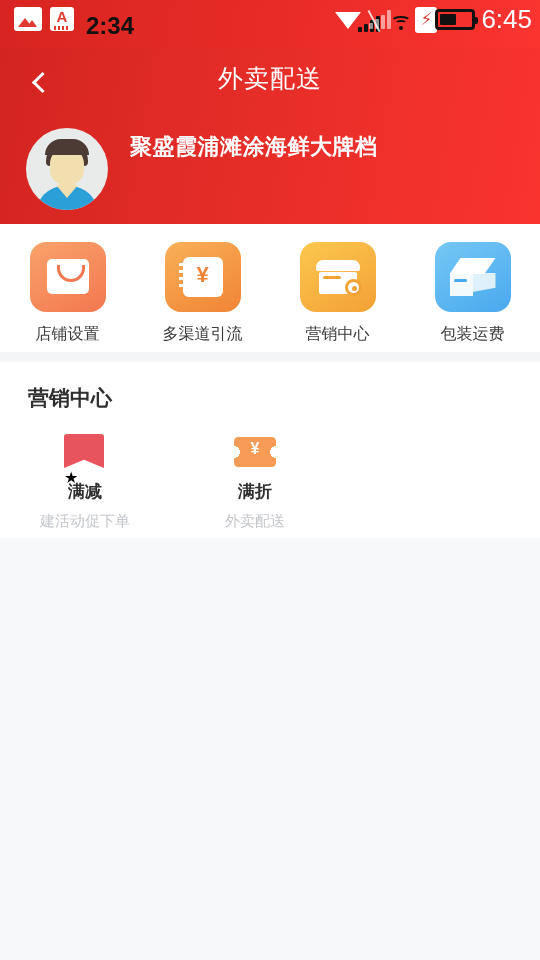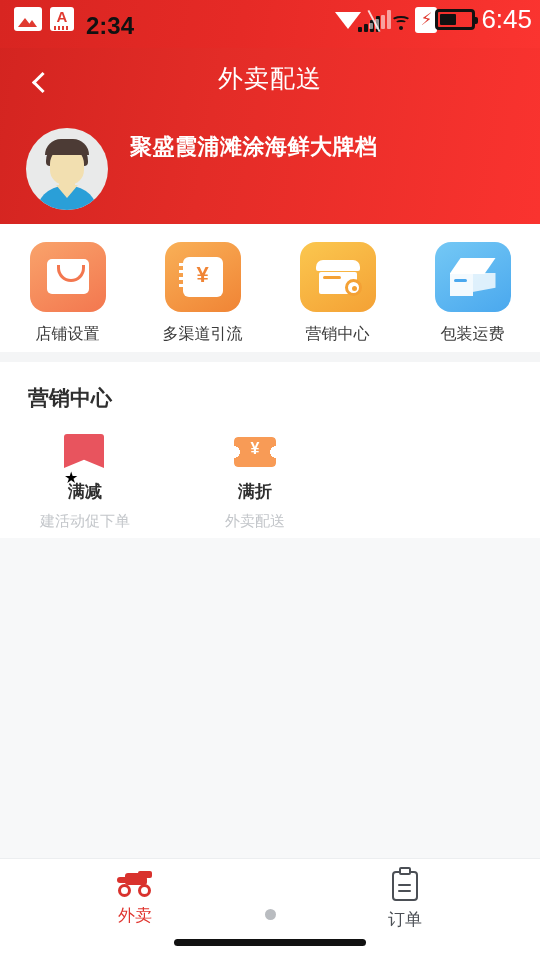--- a/index.html
+++ b/index.html
@@ -317,44 +317,20 @@
         </div>
         <div class="mktname">满折</div>
         <div class="mktdesc">外卖配送</div>
       </div>
 
     </div>
   </div>
 
   <div class="bodyfill"></div>
 
-  <div class="tabbar">
-    <div class="tabs">
-      <div class="tab active">
-        <div class="scooter">
-          <div class="seat"></div>
-          <div class="bodyk"></div>
-          <div class="flag"></div>
-          <div class="w1"></div>
-          <div class="w2"></div>
-        </div>
-        <div class="tablabel">外卖</div>
-      </div>
-      <div class="tab inactive">
-        <div class="clip">
-          <div class="top"></div>
-          <div class="l1"></div>
-          <div class="l2"></div>
-        </div>
-        <div class="tablabel">订单</div>
-      </div>
-    </div>
-    <div class="homedot"></div>
-    <div class="homebar"></div>
-  </div>
 
   <div class="statusbar">
     <div class="sb-left">
       <div class="sb-imgicon"></div>
       <div class="sb-aicon">A<span class="dots"></span></div>
     </div>
     <div class="sb-blacktime">2:34</div>
     <div class="sb-right">
       <div class="wifi-w"></div>
       <div class="sig-black">

